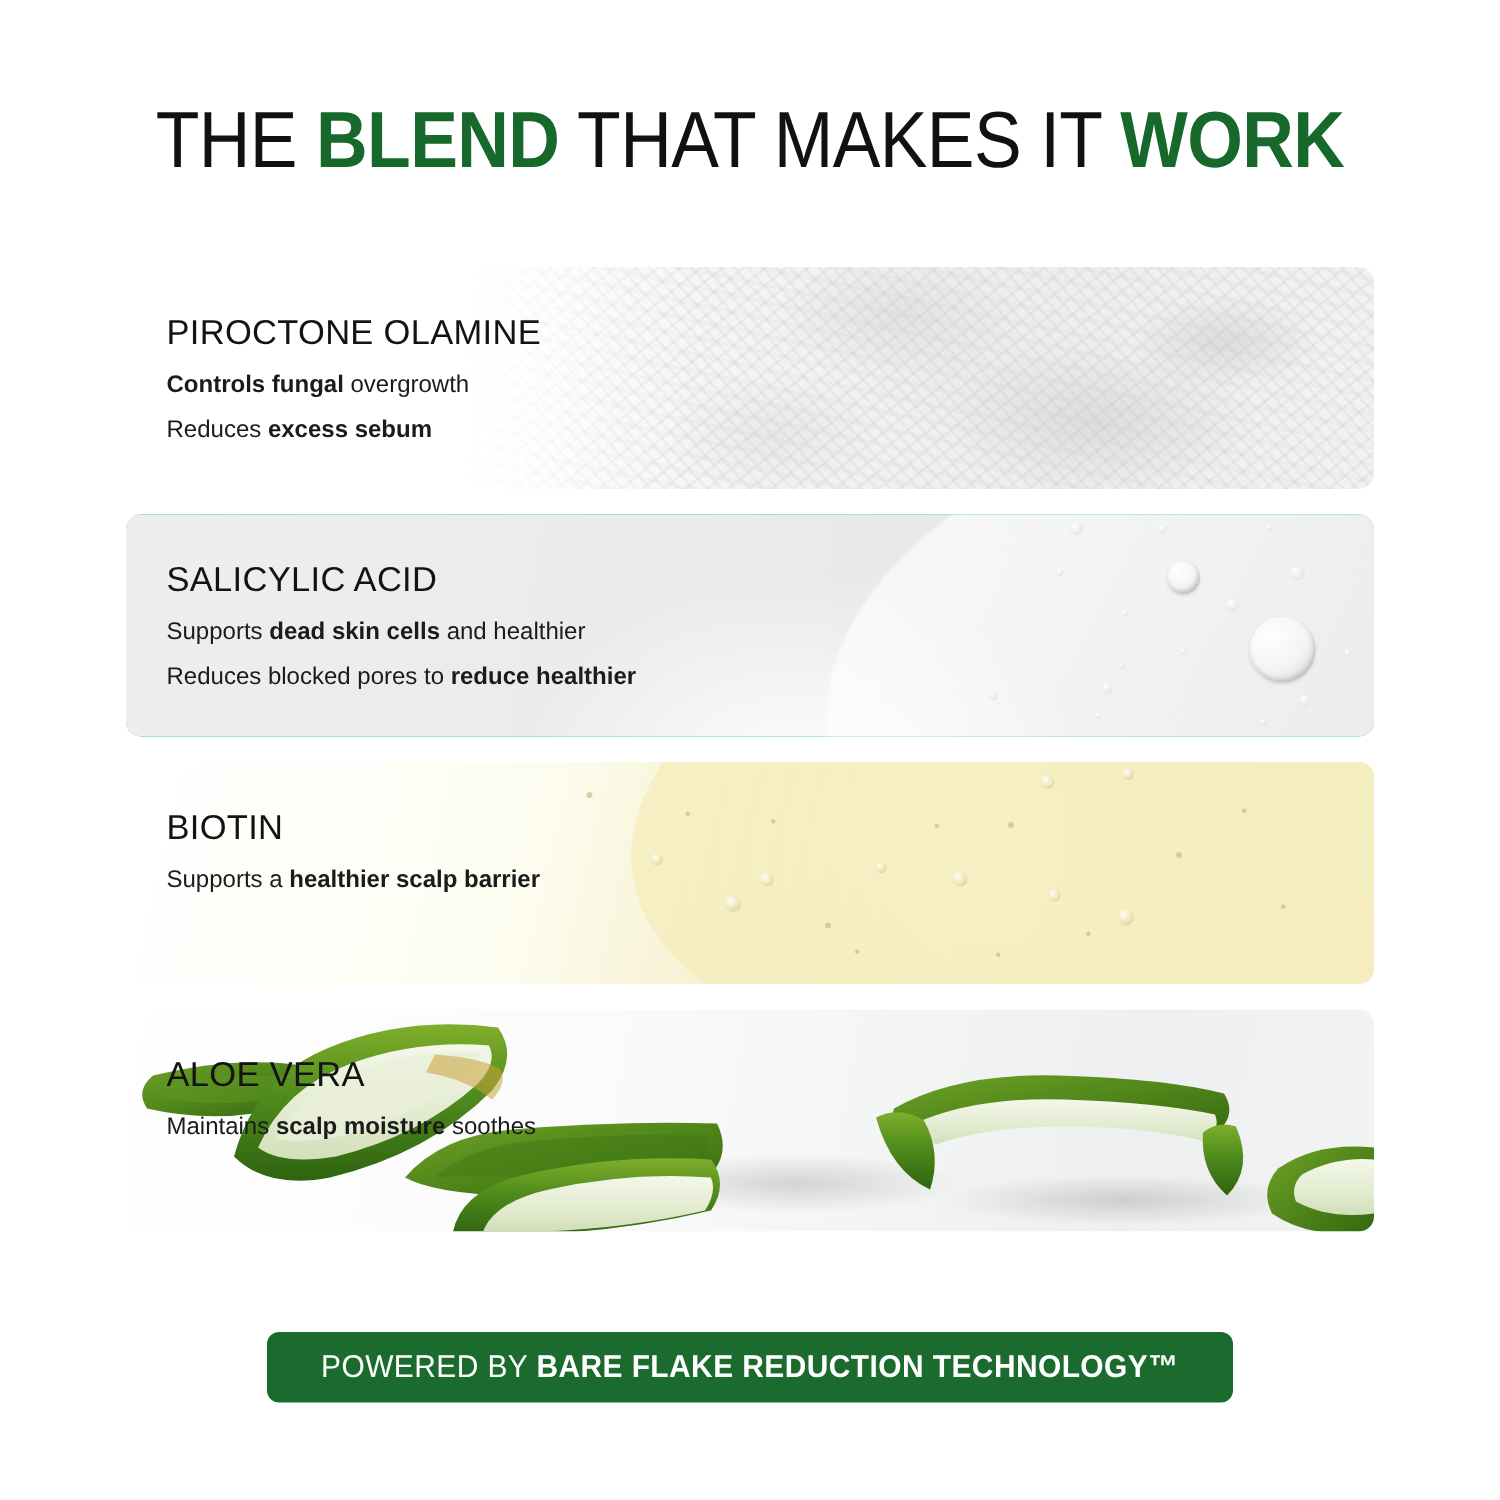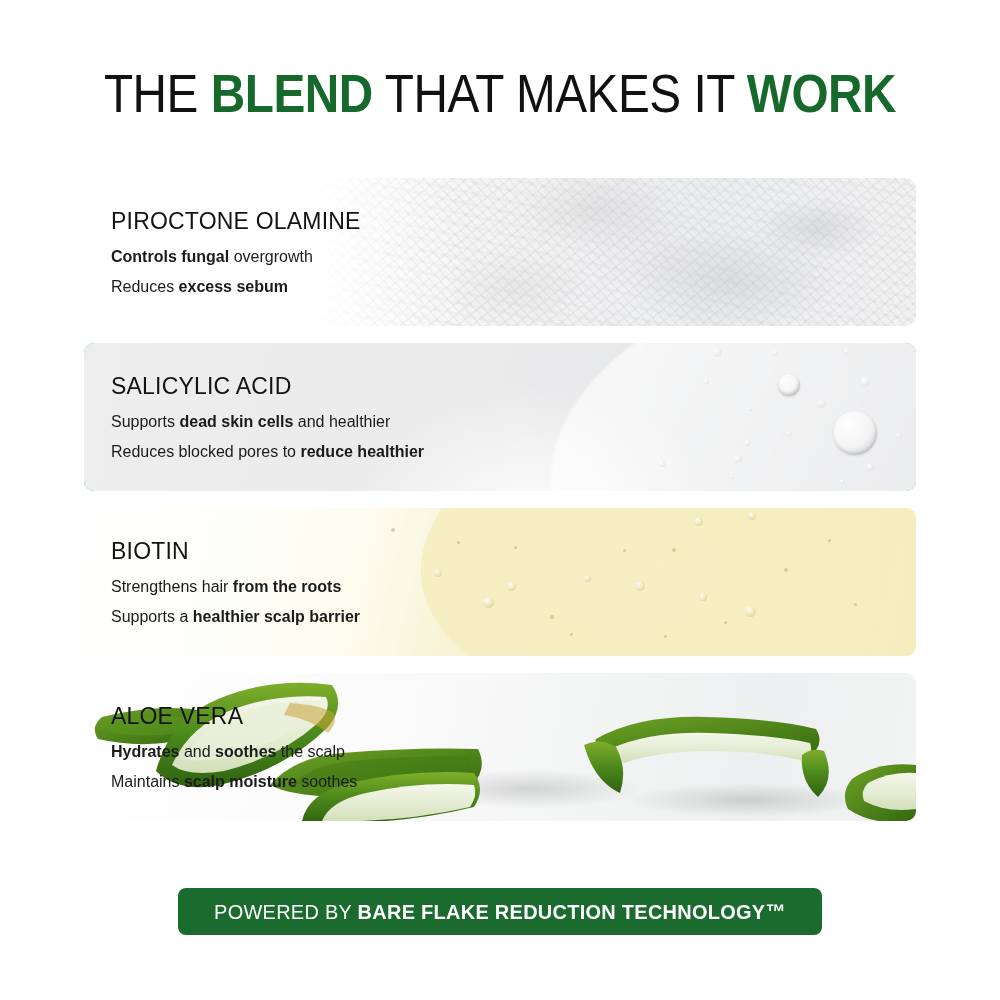--- a/index.html
+++ b/index.html
@@ -234,21 +234,20 @@
       <div class="ydot" style="left:588px;top:40px;width:4px;height:4px;"></div>
       <div class="ydot" style="left:580px;top:127px;width:3px;height:3px;"></div>
       <div class="ydot" style="left:700px;top:60px;width:4px;height:4px;"></div>
       <div class="ydot" style="left:744px;top:31px;width:3px;height:3px;"></div>
       <div class="ydot" style="left:770px;top:95px;width:3px;height:3px;"></div>
       <div class="ydot" style="left:486px;top:125px;width:3px;height:3px;"></div>
       <div class="ydot" style="left:640px;top:113px;width:3px;height:3px;"></div>
     </div>
     <div class="copy">
       <h3>BIOTIN</h3>
-      <p><span>Strengthens hair </span><b>from the roots</b></p>
       <p><span>Supports a </span><b>healthier scalp barrier</b></p>
     </div>
   </div>
 
   <div class="card">
     <div class="art art-aloe">
       <div class="aloe-shadow" style="left:330px;top:96px;width:230px;height:40px;"></div>
       <div class="aloe-shadow" style="left:540px;top:110px;width:250px;height:34px;"></div>
       <svg width="832" height="148" viewBox="0 0 832 148" style="position:absolute;left:0;top:0;">
         <defs>
@@ -286,21 +285,20 @@
         <path d="M 526 76 q 40 -18 100 -16 q 62 2 100 10 q 4 10 -6 18 q -40 -10 -94 -10 q -52 0 -86 12 q -12 -6 -14 -14 z" fill="url(#flesh)"></path>
         <path d="M 500 72 q 10 36 36 48 q 8 -24 -4 -46 q -16 -10 -32 -2 z" fill="url(#rind)"></path>
         <path d="M 740 78 q 12 28 -6 46 q -18 -16 -16 -42 q 10 -8 22 -4 z" fill="url(#rind)"></path>
 
         <path d="M 768 106 q 26 -18 64 -14 l 0 56 q -42 6 -68 -12 q -8 -16 4 -30 z" fill="url(#rind2)"></path>
         <path d="M 784 110 q 22 -12 48 -10 l 0 36 q -30 4 -52 -8 q -4 -10 4 -18 z" fill="url(#flesh)"></path>
       </svg>
     </div>
     <div class="copy">
       <h3>ALOE VERA</h3>
-      <p><b>Hydrates</b><span> and </span><b>soothes</b><span> the scalp</span></p>
       <p><span>Maintains </span><b>scalp moisture</b><span> soothes</span></p>
     </div>
   </div>
 
 </div>
 
 <div class="banner">
   <div class="btxt"><span>POWERED BY </span><b>BARE FLAKE REDUCTION TECHNOLOGY™</b></div>
 </div>
 

